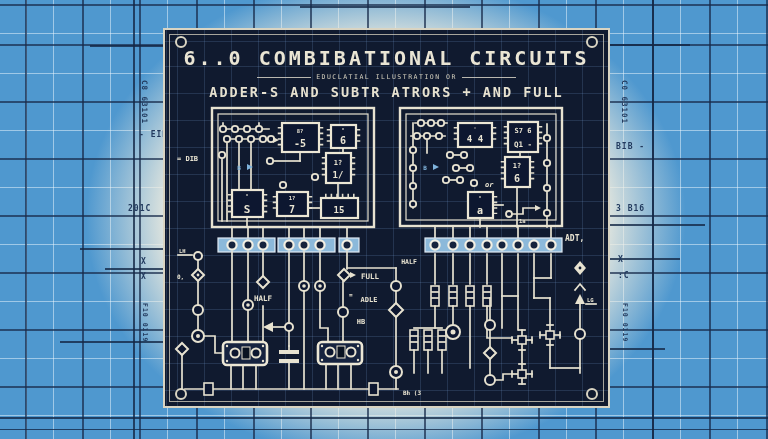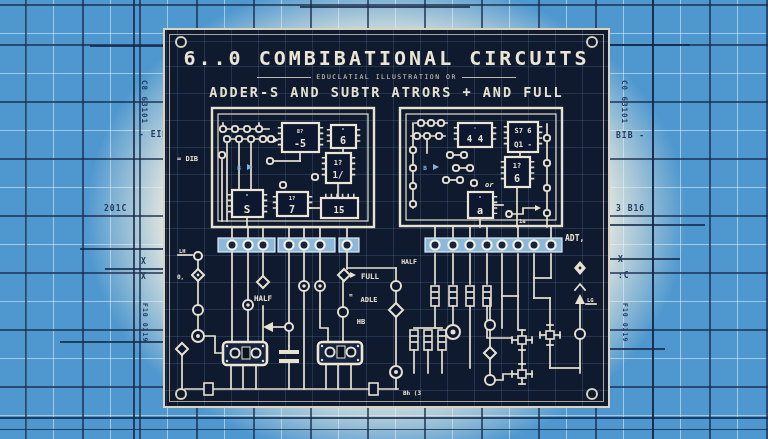--- a/index.html
+++ b/index.html
@@ -69,27 +69,27 @@
   <div class="seg" style="left:80px;top:248px;width:83px;height:1.5px;"></div>
   <div class="seg" style="left:105px;top:268px;width:58px;height:1.5px;"></div>
   <div class="seg" style="left:60px;top:341px;width:103px;height:2px;"></div>
   <div class="seg" style="left:610px;top:44px;width:80px;height:2px;"></div>
   <div class="seg" style="left:610px;top:224px;width:95px;height:2px;"></div>
   <div class="seg" style="left:610px;top:258px;width:70px;height:1.5px;"></div>
   <div class="seg" style="left:610px;top:348px;width:55px;height:2px;"></div>
 
   <div class="mtext vert" style="left:149px;top:80px;">C8 63101</div>
   <div class="mtext" style="left:118px;top:130px;margin-left:21px;">- EIB</div>
-  <div class="mtext" style="left:104px;top:204px;">201C</div>
+  <div class="mtext" style="left:128px;top:204px;">201C</div>
   <div class="mtext" style="left:141px;top:257px;">X</div>
   <div class="mtext" style="left:141px;top:272px;">X</div>
   <div class="mtext vert" style="left:149px;top:303px;font-size:6.5px;">F10 0119</div>
 
   <div class="mtext vert" style="left:629px;top:80px;">C0 63101</div>
-  <div class="mtext" style="left:616px;top:131px;">BIB -</div>
+  <div class="mtext" style="left:616px;top:142px;">BIB -</div>
   <div class="mtext" style="left:616px;top:204px;">3 B16</div>
   <div class="mtext" style="left:618px;top:255px;">X</div>
   <div class="mtext" style="left:618px;top:271px;">:C</div>
   <div class="mtext vert" style="left:629px;top:303px;font-size:6.5px;">F10 0119</div>
 
   <div class="panel">
     <div class="panel-inner"></div>
     <div class="rivet tl"></div>
     <div class="rivet tr"></div>
     <div class="rivet bl"></div>

